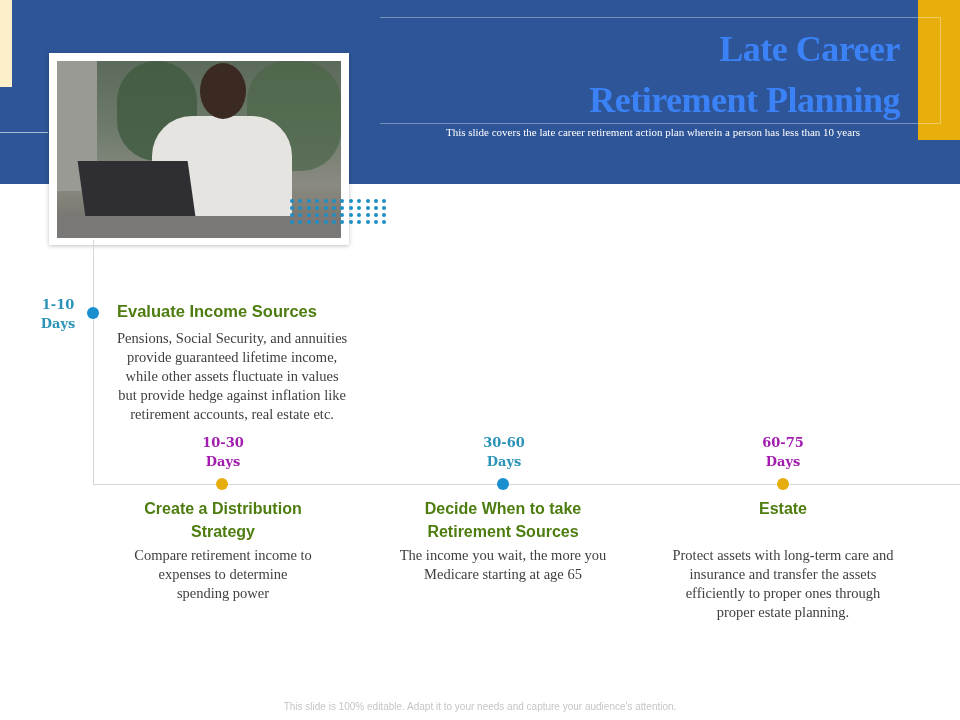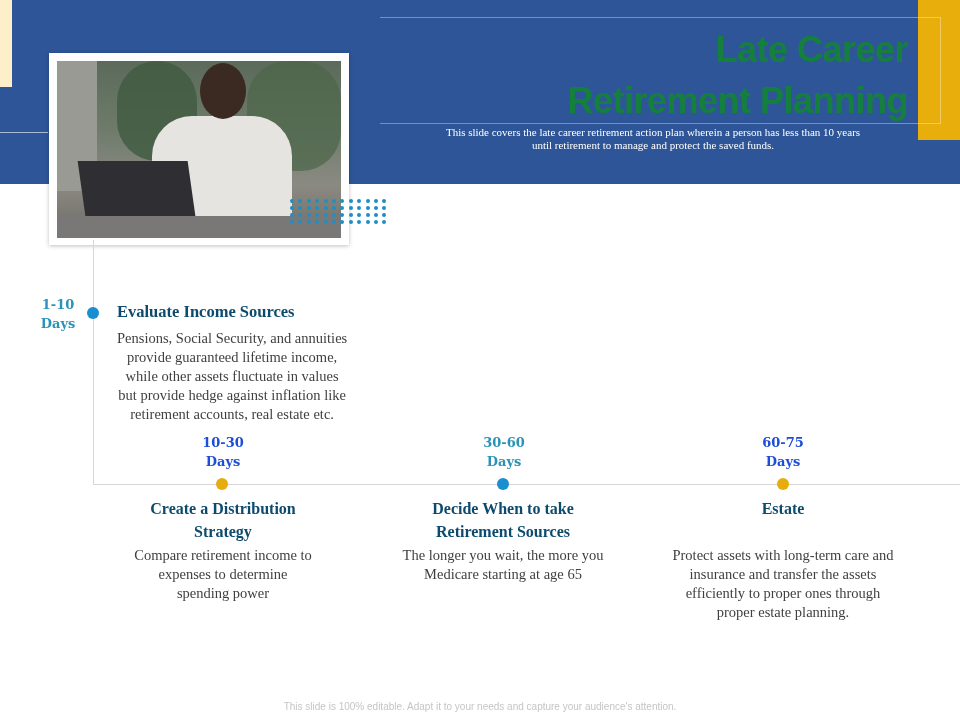--- a/index.html
+++ b/index.html
@@ -4,42 +4,42 @@
 <style>
   html, body { margin:0; padding:0; }
   body { width:960px; height:720px; position:relative; overflow:hidden; background:#ffffff; font-family:"DejaVu Serif", serif; }
   .header { position:absolute; left:0; top:0; width:960px; height:184px; background:#2e5597; }
   .cream { position:absolute; left:0; top:0; width:12px; height:87px; background:#fdefc9; }
   .yellow-bar { position:absolute; left:918px; top:0; width:42px; height:140px; background:#e8ae0c; }
   .hline-top { position:absolute; left:380px; top:17px; width:560px; height:1px; background:rgba(255,255,255,0.35); }
   .hline-mid { position:absolute; left:380px; top:123px; width:560px; height:1px; background:rgba(255,255,255,0.35); }
   .vline-right { position:absolute; left:940px; top:17px; width:1px; height:107px; background:rgba(255,255,255,0.35); }
   .hline-left { position:absolute; left:0; top:132px; width:48px; height:1px; background:rgba(255,255,255,0.6); }
-  .title { position:absolute; right:52px; top:24px; text-align:right; color:#15803d; font-family:Liberation Sans, sans-serif; font-weight:bold; font-size:36px; line-height:51px; letter-spacing:-0.5px; }
+  .title { position:absolute; right:60px; top:24px; text-align:right; color:#3b82f6; font-family:Liberation Serif, serif; font-weight:bold; font-size:36px; line-height:51px; letter-spacing:-0.5px; }
   .subtitle { position:absolute; right:47px; top:126px; width:520px; text-align:center; color:#ffffff; font-family:"Liberation Serif", serif; font-size:11px; line-height:13px; }
   .photo-card { position:absolute; left:49px; top:53px; width:300px; height:192px; background:#ffffff; box-shadow:0 1px 4px rgba(0,0,0,0.25); }
   .photo { position:absolute; left:8px; top:8px; width:284px; height:177px; overflow:hidden; background:linear-gradient(180deg,#5b6a5a 0%,#6f7c6c 40%,#8b8a82 70%,#6d6b66 100%); }
   .photo .bg-tree { position:absolute; left:60px; top:0; width:80px; height:100px; background:#3f5a3e; border-radius:40px; opacity:0.8; }
   .photo .bg-tree2 { position:absolute; left:190px; top:0; width:94px; height:110px; background:#4c6549; border-radius:40px; opacity:0.7; }
   .photo .building { position:absolute; left:0; top:0; width:40px; height:130px; background:#9a9a94; }
   .photo .person-body { position:absolute; left:95px; top:55px; width:140px; height:110px; background:#e6e4e0; border-radius:40px 40px 6px 6px; }
   .photo .person-head { position:absolute; left:143px; top:2px; width:46px; height:56px; background:#3b2a22; border-radius:50%; }
   .photo .laptop { position:absolute; left:25px; top:100px; width:110px; height:62px; background:#2f2f33; transform:skewX(8deg); }
   .photo .table { position:absolute; left:0; top:155px; width:284px; height:22px; background:#7a7876; }
   .dots { position:absolute; left:290px; top:199px; width:100px; height:26px; display:grid; grid-template-columns:repeat(12, 8.4px); grid-template-rows:repeat(4, 7px); }
   .dots span { width:4px; height:4px; border-radius:50%; background:#1e8fc4; }
   .timeline-v { position:absolute; left:93px; top:240px; width:1px; height:245px; background:#d6d6d6; }
   .timeline-h { position:absolute; left:93px; top:484px; width:867px; height:1px; background:#d6d6d6; }
   .dot { position:absolute; width:12px; height:12px; border-radius:50%; }
   .dot.blue { background:#1a8fd0; }
   .dot.gold { background:#e5ad0e; }
   .days { position:absolute; font-family:"DejaVu Serif", serif; font-weight:bold; font-size:13px; line-height:19px; text-align:center; }
   .days.blue { color:#2a93b7; }
-  .days.gold { color:#1d4ed8; }
-  .step-title { position:absolute; font-family:Liberation Serif, serif; font-weight:bold; color:#0c4a6e; font-size:16px; line-height:23px; }
+  .days.gold { color:#a21caf; }
+  .step-title { position:absolute; font-family:Liberation Sans, sans-serif; font-weight:bold; color:#4d7c0f; font-size:16px; line-height:23px; }
   .step-desc { position:absolute; font-family:"Liberation Serif", serif; color:#3f3f3f; font-size:14.5px; line-height:19px; }
   .center { text-align:center; }
   .footer { position:absolute; left:0; top:701px; width:960px; text-align:center; font-family:"Liberation Sans", sans-serif; font-size:10px; color:#c5c5c5; }
 </style>
 </head>
 <body>
 
 <div class="header"></div>
 <div class="cream"></div>
 <div class="yellow-bar"></div>
@@ -47,21 +47,20 @@
 <div class="hline-mid"></div>
 <div class="vline-right"></div>
 <div class="hline-left"></div>
 
 <div class="title">
   <div>Late Career</div>
   <div>Retirement Planning</div>
 </div>
 <div class="subtitle">
   <div>This slide covers the late career retirement action plan wherein a person has less than 10 years</div>
-  <div>until retirement to manage and protect the saved funds.</div>
 </div>
 
 <div class="photo-card">
   <div class="photo" title="Senior man on phone using laptop at outdoor table">
     <div class="building"></div>
     <div class="bg-tree"></div>
     <div class="bg-tree2"></div>
     <div class="person-body"></div>
     <div class="person-head"></div>
     <div class="laptop"></div>
@@ -155,21 +154,21 @@
 <div class="days blue" style="left:464px; top:433px; width:80px;">
   <div>30-60</div>
   <div>Days</div>
 </div>
 <div class="dot blue" style="left:497px; top:478px;"></div>
 <div class="step-title center" style="left:363px; top:497px; width:280px;">
   <div>Decide When to take</div>
   <div>Retirement Sources</div>
 </div>
 <div class="step-desc center" style="left:363px; top:546px; width:280px;">
-  <div>The longer you wait, the more you</div>
+  <div>The income you wait, the more you</div>
   <div>Medicare starting at age 65</div>
 </div>
 
 <div class="days gold" style="left:743px; top:433px; width:80px;">
   <div>60-75</div>
   <div>Days</div>
 </div>
 <div class="dot gold" style="left:777px; top:478px;"></div>
 <div class="step-title center" style="left:643px; top:497px; width:280px;">
   <div>Estate</div>

